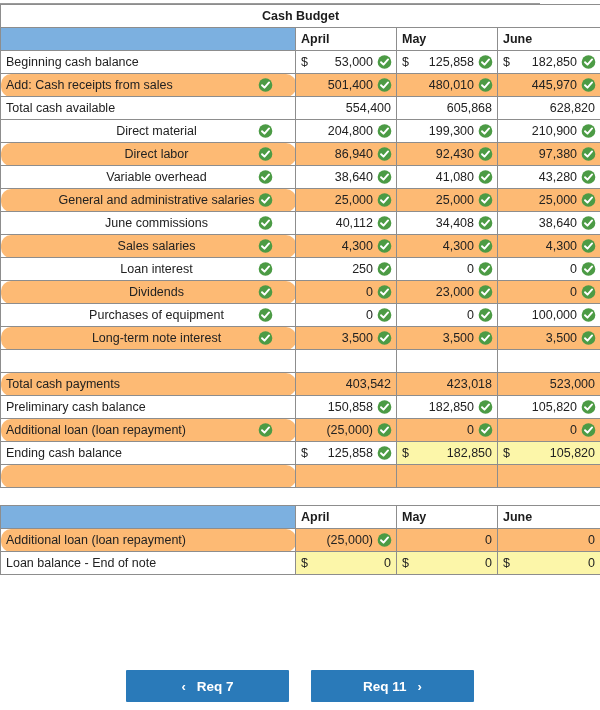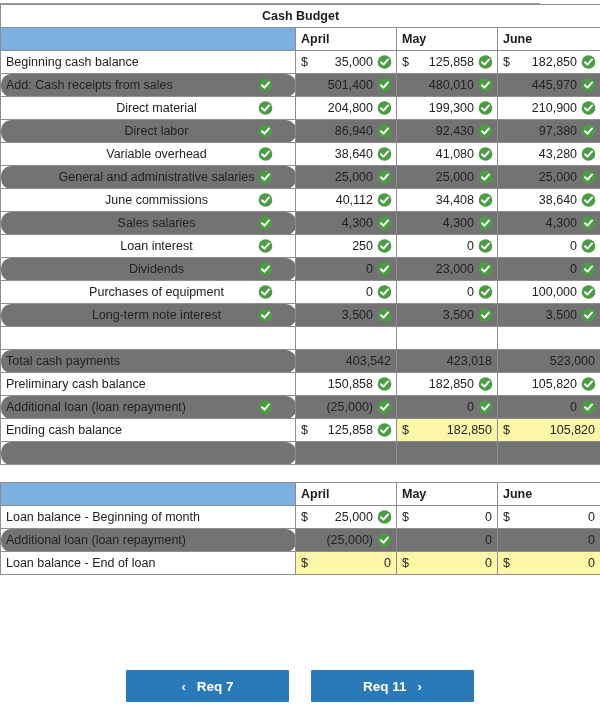--- a/index.html
+++ b/index.html
@@ -67,21 +67,21 @@
     background: #7cb0e0;
     text-align: left;
     font-weight: bold;
     color: #1c1c1c;
     height: 26px;
     font-size: 13px;
   }
   td.monthhead.blank { background: #7cb0e0; }
 
   
-  tr.alt td { background: #737373; }
+  tr.alt td { background: #fdba74; }
   td.label { text-align: left; position: relative; padding-left: 6px; border-radius: 10px; }
   td.label.indent { padding-left: 22px; text-align: center; }
 
   td.num {
     text-align: right;
     position: relative;
     padding-right: 6px;
   }
   td.num .dollar {
     position: absolute;
@@ -167,21 +167,21 @@
       <tr>
         <td class="monthhead blank"></td>
         <td class="monthhead">April</td>
         <td class="monthhead">May</td>
         <td class="monthhead">June</td>
       </tr>
     </tbody>
     <tbody id="cb-body">
         <tr>
           <td class="label"><span>Beginning cash balance</span></td>
-          <td class="num haschk"><span class="dollar">$</span><span class="val">35,000</span><span class="chk">
+          <td class="num haschk"><span class="dollar">$</span><span class="val">53,000</span><span class="chk">
               <svg width="15" height="15" viewBox="0 0 16 16">
                 <circle cx="8" cy="8" r="7.3" fill="#4c9b45"></circle>
                 <path d="M4.3 8.2 L6.9 10.8 L11.8 5.3" stroke="#ffffff" stroke-width="2.1" fill="none" stroke-linecap="round" stroke-linejoin="round"></path>
               </svg>
             </span></td>
           <td class="num haschk"><span class="dollar">$</span><span class="val">125,858</span><span class="chk">
               <svg width="15" height="15" viewBox="0 0 16 16">
                 <circle cx="8" cy="8" r="7.3" fill="#4c9b45"></circle>
                 <path d="M4.3 8.2 L6.9 10.8 L11.8 5.3" stroke="#ffffff" stroke-width="2.1" fill="none" stroke-linecap="round" stroke-linejoin="round"></path>
               </svg>
@@ -211,20 +211,26 @@
                 <circle cx="8" cy="8" r="7.3" fill="#4c9b45"></circle>
                 <path d="M4.3 8.2 L6.9 10.8 L11.8 5.3" stroke="#ffffff" stroke-width="2.1" fill="none" stroke-linecap="round" stroke-linejoin="round"></path>
               </svg>
             </span></td>
           <td class="num haschk"><span class="val">445,970</span><span class="chk">
               <svg width="15" height="15" viewBox="0 0 16 16">
                 <circle cx="8" cy="8" r="7.3" fill="#4c9b45"></circle>
                 <path d="M4.3 8.2 L6.9 10.8 L11.8 5.3" stroke="#ffffff" stroke-width="2.1" fill="none" stroke-linecap="round" stroke-linejoin="round"></path>
               </svg>
             </span></td>
+        </tr>
+        <tr>
+          <td class="label" style="border-top: 1px solid rgb(58, 58, 58);"><span>Total cash available</span></td>
+          <td class="num topborder"><span class="val">554,400</span></td>
+          <td class="num topborder"><span class="val">605,868</span></td>
+          <td class="num topborder"><span class="val">628,820</span></td>
         </tr>
         <tr>
           <td class="label indent"><span>Direct material</span><span class="chk">
               <svg width="15" height="15" viewBox="0 0 16 16">
                 <circle cx="8" cy="8" r="7.3" fill="#4c9b45"></circle>
                 <path d="M4.3 8.2 L6.9 10.8 L11.8 5.3" stroke="#ffffff" stroke-width="2.1" fill="none" stroke-linecap="round" stroke-linejoin="round"></path>
               </svg>
             </span></td>
           <td class="num haschk"><span class="val">204,800</span><span class="chk">
               <svg width="15" height="15" viewBox="0 0 16 16">
@@ -578,44 +584,33 @@
     </colgroup>
     <tbody>
       <tr>
         <td class="monthhead blank"></td>
         <td class="monthhead">April</td>
         <td class="monthhead">May</td>
         <td class="monthhead">June</td>
       </tr>
     </tbody>
     <tbody id="lb-body">
-        <tr>
-          <td class="label"><span>Loan balance - Beginning of month</span></td>
-          <td class="num haschk"><span class="dollar">$</span><span class="val">25,000</span><span class="chk">
-              <svg width="15" height="15" viewBox="0 0 16 16">
-                <circle cx="8" cy="8" r="7.3" fill="#4c9b45"></circle>
-                <path d="M4.3 8.2 L6.9 10.8 L11.8 5.3" stroke="#ffffff" stroke-width="2.1" fill="none" stroke-linecap="round" stroke-linejoin="round"></path>
-              </svg>
-            </span></td>
-          <td class="num"><span class="dollar">$</span><span class="val">0</span></td>
-          <td class="num"><span class="dollar">$</span><span class="val">0</span></td>
-        </tr>
         <tr class="alt">
           <td class="label"><span>Additional loan (loan repayment)</span></td>
           <td class="num haschk"><span class="val">(25,000)</span><span class="chk">
               <svg width="15" height="15" viewBox="0 0 16 16">
                 <circle cx="8" cy="8" r="7.3" fill="#4c9b45"></circle>
                 <path d="M4.3 8.2 L6.9 10.8 L11.8 5.3" stroke="#ffffff" stroke-width="2.1" fill="none" stroke-linecap="round" stroke-linejoin="round"></path>
               </svg>
             </span></td>
           <td class="num"><span class="val">0</span></td>
           <td class="num"><span class="val">0</span></td>
         </tr>
         <tr>
-          <td class="label"><span>Loan balance - End of loan</span></td>
+          <td class="label"><span>Loan balance - End of note</span></td>
           <td class="num yellow boxed"><span class="dollar">$</span><span class="val">0</span></td>
           <td class="num yellow boxed"><span class="dollar">$</span><span class="val">0</span></td>
           <td class="num yellow boxed"><span class="dollar">$</span><span class="val">0</span></td>
         </tr>
       </tbody>
   </table>
 
   <div class="navbar">
     <button class="navbtn">
       <span class="arrow">‹</span>

